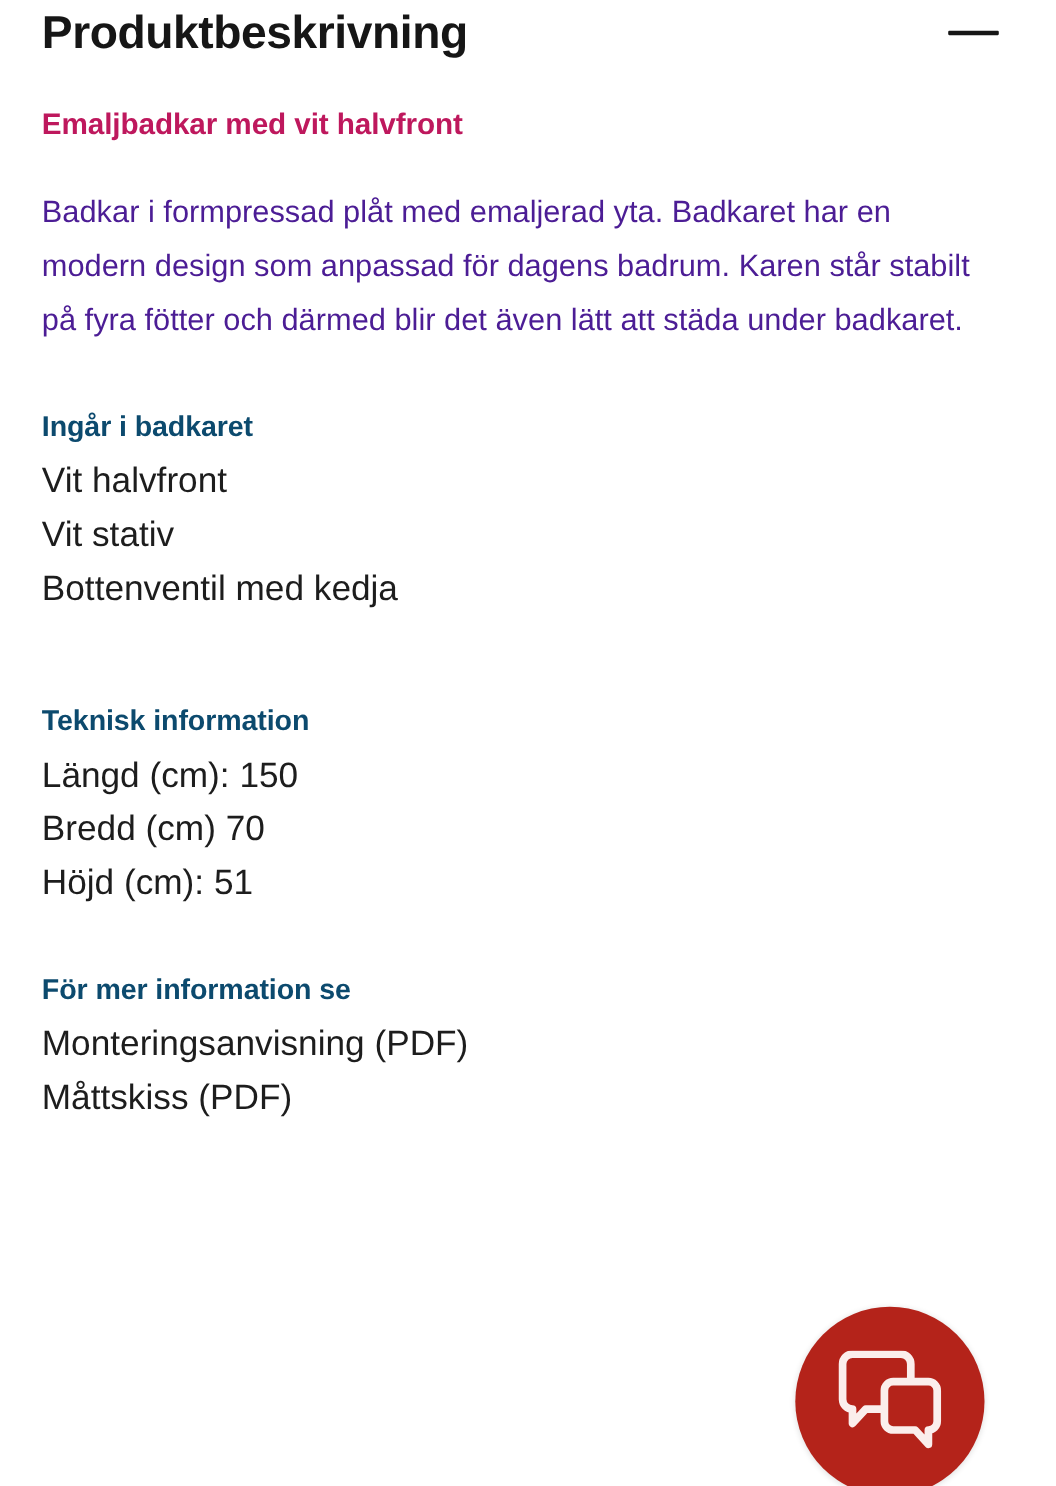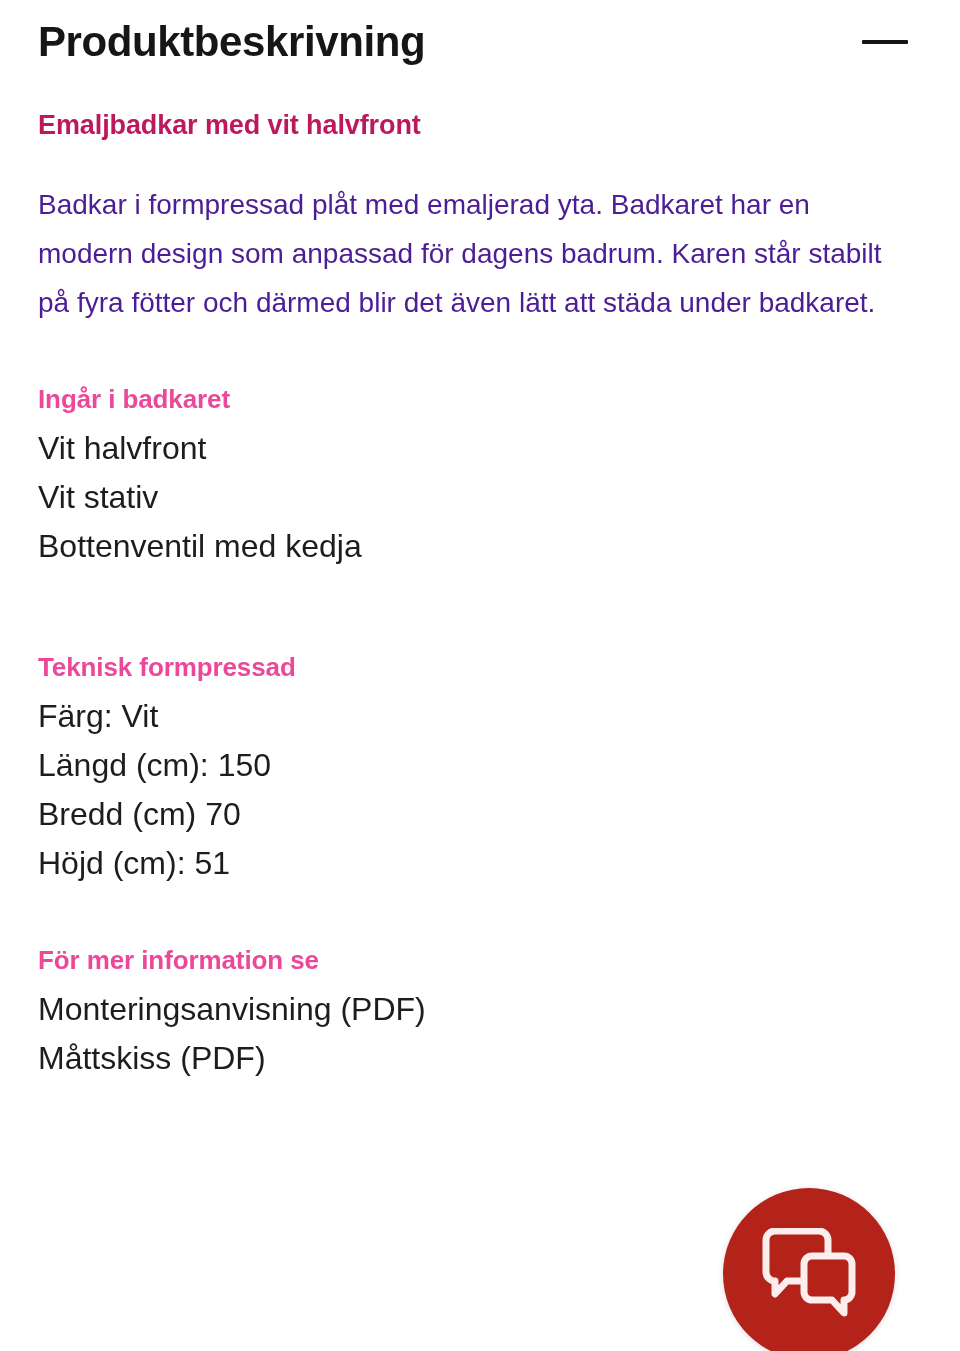--- a/index.html
+++ b/index.html
@@ -16,21 +16,21 @@
     overflow: hidden;
     position: relative;
     -webkit-font-smoothing: antialiased;
   }
 
   .page {
     position: relative;
     width: 960px;
     height: 1351px;
     box-sizing: border-box;
-    padding: 16px 38px;
+    padding: 4px 38px;
   }
 
   
   .section-header {
     position: relative;
     height: 92px;
   }
   .section-title {
     position: absolute;
     left: 0;
@@ -80,21 +80,21 @@
     font-weight: 400;
     color: #4c1d95;
     max-width: 862px;
   }
   .block-heading {
     margin: 0;
     font-size: 26px;
     line-height: 49px;
     font-weight: 700;
     letter-spacing: -0.1px;
-    color: #ec4899;
+    color: #0c4a6e;
   }
   .spec-line,
   .doc-line {
     margin: 0;
     font-size: 32px;
     line-height: 49px;
     font-weight: 400;
     color: #1d1d1d;
     white-space: nowrap;
   }
@@ -148,22 +148,21 @@
   <h3 class="block-heading">Ingår i badkaret</h3>
   <p class="spec-line">Vit halvfront</p>
   <p class="spec-line">Vit stativ</p>
   <p class="spec-line">Bottenventil med kedja</p>
 
   <div class="gap-section"></div>
 
 
   <div class="gap-small"></div>
 
-  <h3 class="block-heading">Teknisk formpressad</h3>
-  <p class="spec-line">Färg: Vit</p>
+  <h3 class="block-heading">Teknisk information</h3>
   <p class="spec-line">Längd (cm): 150</p>
   <p class="spec-line">Bredd (cm) 70</p>
   <p class="spec-line">Höjd (cm): 51</p>
 
   <div class="gap-section"></div>
 
   <h3 class="block-heading">För mer information se</h3>
   <p class="doc-line">Monteringsanvisning (PDF)</p>
   <p class="doc-line">Måttskiss (PDF)</p>
 

